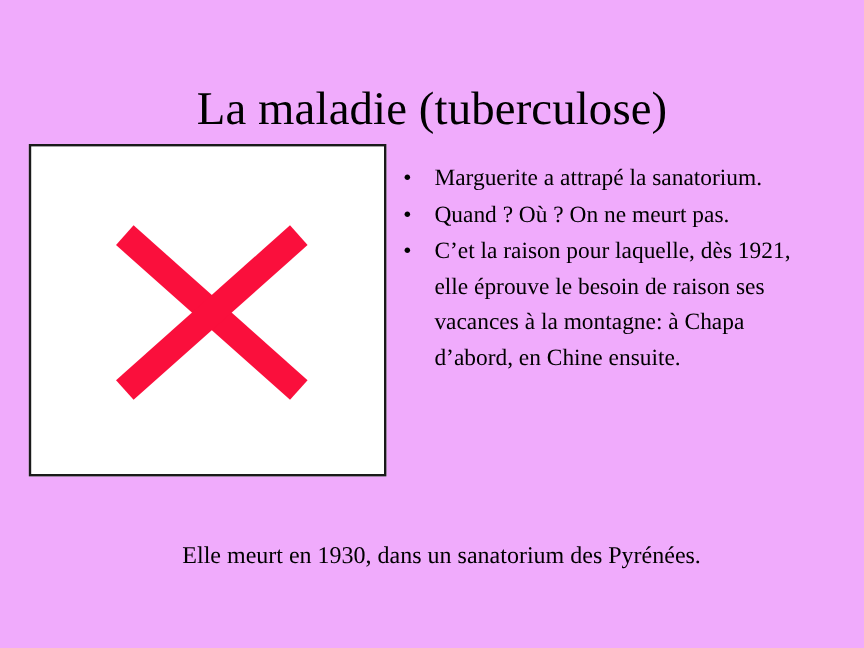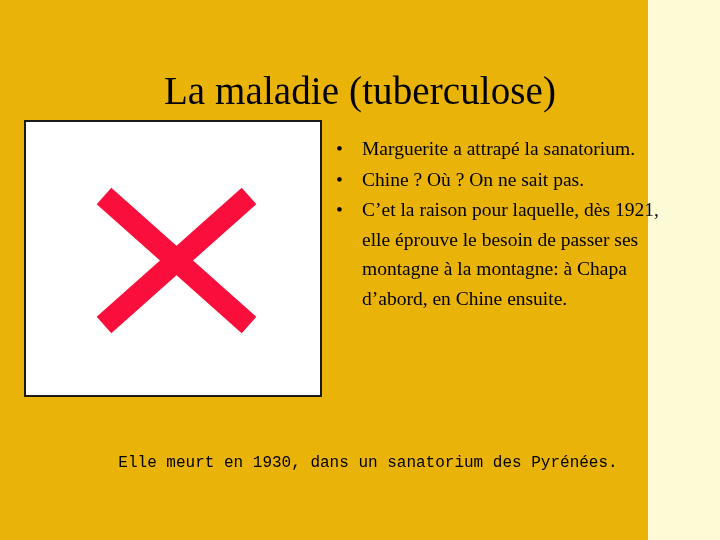--- a/index.html
+++ b/index.html
@@ -8,23 +8,23 @@
   }
   body {
     width: 720px;
     height: 540px;
     background: #fcfbd6;
     font-family: "Liberation Serif", "DejaVu Serif", serif;
     overflow: hidden;
   }
   #slide {
     position: relative;
-    width: 648px;
+    width: 720px;
     height: 540px;
-    background: #eab308;
+    background: #f0abfc;
   }
 
   
   #slide-title {
     position: absolute;
     left: 40px;
     top: 42px;
     width: 640px;
     text-align: center;
     font-size: 39px;
@@ -83,25 +83,24 @@
     display: block;
   }
 
   
   #caption {
     position: absolute;
     left: 30px;
     top: 448px;
     width: 676px;
     text-align: center;
-    font-size: 16px;
+    font-size: 20px;
     line-height: 30px;
     color: #000000;
     white-space: nowrap;
-    font-family: Liberation Mono, monospace;
   }
 </style>
 </head>
 <body>
 
 <div id="slide">
 
   <h1 id="slide-title">La maladie (tuberculose)</h1>
 
   <div id="image-placeholder">
@@ -111,23 +110,23 @@
     </svg>
   </div>
 
   <ul id="bullet-list">
     <li>
       <span class="bullet-marker">•</span>
       <span class="bullet-text">Marguerite a attrapé la sanatorium.</span>
     </li>
     <li>
       <span class="bullet-marker">•</span>
-      <span class="bullet-text">Chine ? Où ? On ne sait pas.</span>
+      <span class="bullet-text">Quand ? Où ? On ne meurt pas.</span>
     </li>
     <li>
       <span class="bullet-marker">•</span>
-      <span class="bullet-text">C’et la raison pour laquelle, dès 1921, elle éprouve le besoin de passer ses montagne à la montagne: à Chapa d’abord, en Chine ensuite.</span>
+      <span class="bullet-text">C’et la raison pour laquelle, dès 1921, elle éprouve le besoin de raison ses vacances à la montagne: à Chapa d’abord, en Chine ensuite.</span>
     </li>
   </ul>
 
   <div id="caption">Elle meurt en 1930, dans un sanatorium des Pyrénées.</div>
 
 </div>
 
 </body></html>

